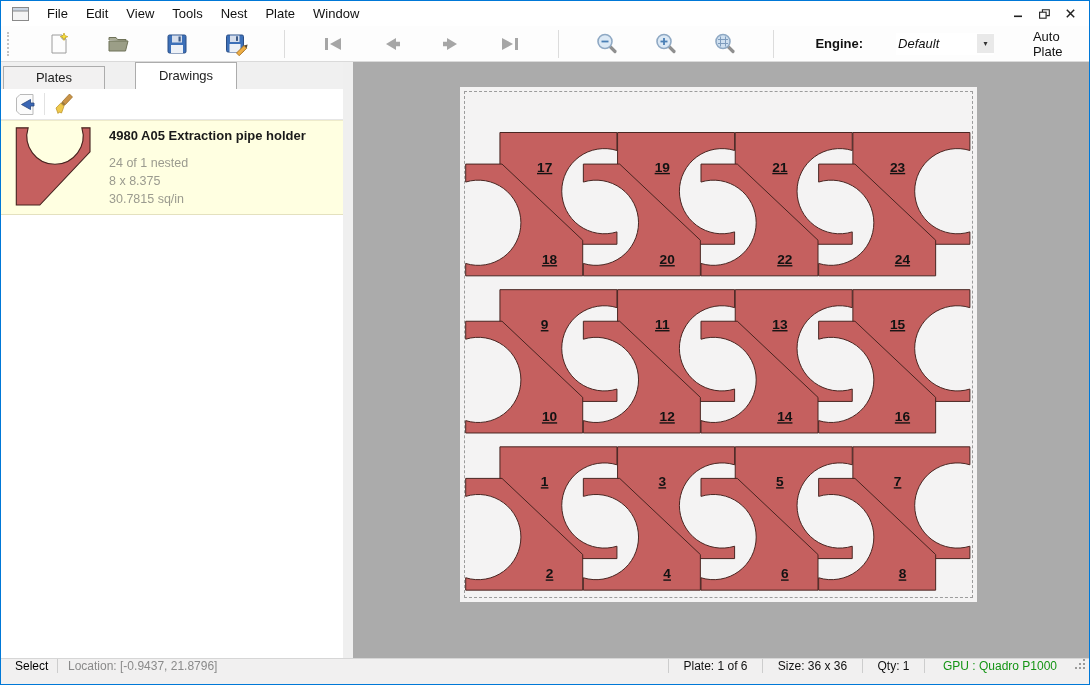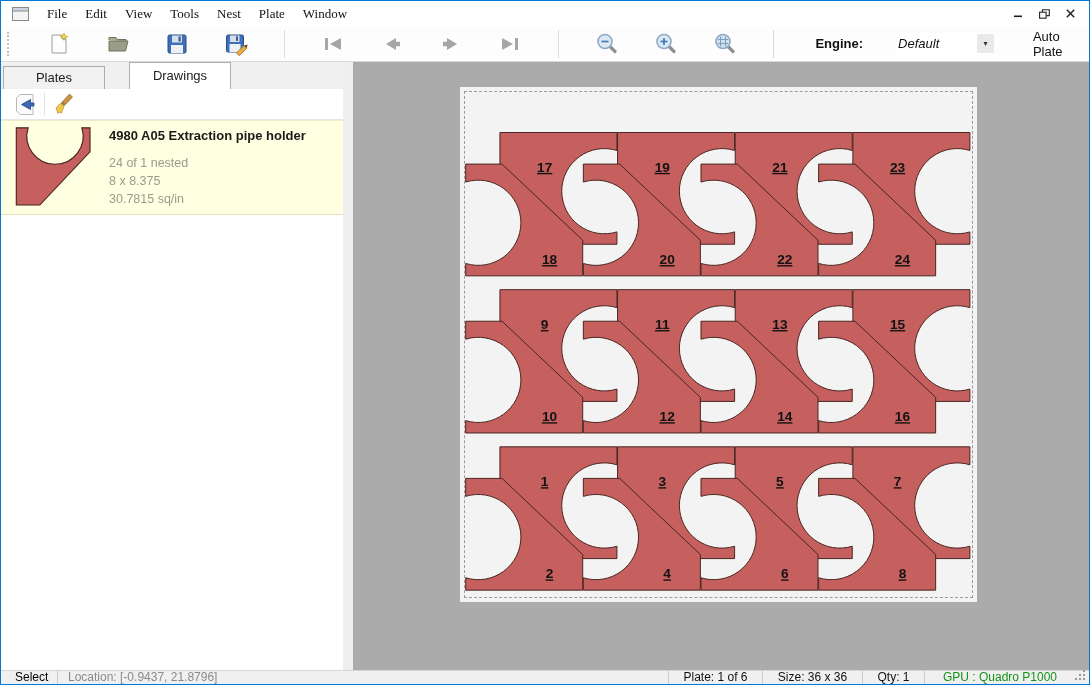--- a/index.html
+++ b/index.html
@@ -11,60 +11,60 @@
     font-family:"Liberation Sans","DejaVu Sans",sans-serif;
     font-size:13px;color:#111;background:#fff;overflow:hidden;
   }
   
   .titlebar{height:31px;background:var(--accent,#0078D7);display:flex;align-items:center;flex:none;}
   .titlebar .appicon{width:18px;height:16px;margin:0 8px 0 10px;flex:none;}
   .titlebar .title{color:#fff;font-size:13px;flex:1;white-space:nowrap;}
   .winbtn{width:46px;height:31px;display:flex;align-items:center;justify-content:center;flex:none;}
   .winbtn svg{display:block;}
   
-  .menubar{height:25px;background:#fff;display:flex;align-items:center;flex:none;font-family:Liberation Serif, serif;}
+  .menubar{height:25px;background:#fff;display:flex;align-items:center;flex:none;}
   .mdiicon{width:17px;height:14px;margin:0 9px 0 11px;flex:none;}
   .menu-item{padding:3px 9px;cursor:default;}
   .menubar .spacer{flex:1;}
   .mdibtn{width:26px;height:22px;display:flex;align-items:center;justify-content:center;}
   
   .toolbar{height:36px;background:#FDFDFD;border-bottom:1px solid #DADADA;display:flex;align-items:center;flex:none;padding-left:4px;gap:25px;}
   .tb-grip{width:5px;height:24px;border-left:2px dotted #C3C3C3;margin:0 6px 0 2px;}
   .tb-btn{width:34px;height:30px;display:flex;align-items:center;justify-content:center;flex:none;}
   .tb-sep{width:1px;height:28px;background:#DCDCDC;margin:0 6px;flex:none;}
   .engine-label{font-weight:bold;margin:0 8px 0 10px;}
   .engine-dd{width:122px;height:22px;display:flex;align-items:center;background:#fff;font-style:italic;}
   .engine-dd .val{flex:1;padding-left:2px;}
   .engine-dd .arrow{width:17px;height:19px;background:#E9E9E9;display:flex;align-items:center;justify-content:center;font-size:8px;color:#333;}
   .autonest{padding:4px 8px;margin-left:6px;}
   
   .main{flex:1;display:flex;min-height:0;}
   .left-panel{width:352px;flex:none;display:flex;flex-direction:column;background:#fff;border-right:10px solid #EFEFEF;}
-  .tabs-row{height:27px;background:#F0F0F0;display:flex;align-items:flex-end;flex:none;padding-left:2px;}
+  .tabs-row{height:27px;background:#F0F0F0;display:flex;align-items:flex-end;flex:none;padding-left:2px;gap:6px;}
   .tab{width:102px;text-align:center;border:1px solid #ACACAC;border-bottom:none;background:#F2F1F1;color:#222;height:23px;line-height:22px;position:relative;}
   .tab.active{background:#fff;height:27px;line-height:26px;z-index:2;margin-left:24px;}
   .tabs-row .tab-fill{flex:1;height:1px;}
   .panel-toolbar{height:31px;border-bottom:1px solid #E6E6E6;display:flex;align-items:center;padding-left:8px;flex:none;background:#fff;}
   .pt-btn{width:30px;height:27px;display:flex;align-items:center;justify-content:center;}
   .pt-sep{width:1px;height:22px;background:#E2E2E2;margin:0 5px;}
   .drawing-item{background:var(--item-bg,#FFFFE1);border-top:1px solid #EEEBCB;border-bottom:1px solid #E4E1BF;display:flex;padding:5px 8px 6px 12px;flex:none;cursor:default;}
   .drawing-item .thumb{width:84px;height:82px;flex:none;}
   .drawing-item .meta{margin-left:12px;padding-top:2px;}
   .drawing-item .meta .t{font-weight:bold;font-size:13px;color:#1a1a1a;margin-bottom:11px;}
   .drawing-item .meta .d{font-size:12.5px;color:#9B9B8F;line-height:18px;}
   .panel-rest{flex:1;background:#fff;}
   
   .canvas{flex:1;position:relative;background:var(--canvas,#ABABAB);overflow:hidden;}
   .plate-sheet{position:absolute;left:107px;top:25px;width:517px;height:515px;background:var(--plate,#F4F3F3);}
   .plate-margin{position:absolute;left:111px;top:29px;width:509px;height:507px;border:1px dashed #9C9C9C;}
   #nest-svg{position:absolute;left:112px;top:30px;overflow:visible;}
   #nest-svg .part{fill:var(--part-fill,#C5605F);stroke:var(--part-stroke,#46231F);stroke-width:0.07;}
   #nest-svg .num{font-family:"Liberation Sans","DejaVu Sans",sans-serif;font-size:0.98px;font-weight:bold;fill:#121212;text-anchor:middle;text-decoration:underline;}
   
-  .statusbar{height:14px;background:#F1F0F0;border-top:1px solid #D6D6D6;display:flex;align-items:flex-end;flex:none;font-size:12px;}
+  .statusbar{height:26px;background:#F1F0F0;border-top:1px solid #D6D6D6;display:flex;align-items:flex-start;flex:none;font-size:12px;}
   .sb-sec{display:flex;align-items:center;padding:0 10px;border-right:1px solid #CDCDCD;white-space:nowrap;}
   .sb-mode{width:57px;padding-left:14px;color:#000;}
   .sb-loc{flex:1;color:#8A8A8A;}
   .sb-plate{width:94px;justify-content:center;}
   .sb-size{width:100px;justify-content:center;}
   .sb-qty{width:62px;justify-content:center;}
   .sb-gpu{width:150px;border-right:none;justify-content:center;color:var(--gpu,#149414);}
   .sb-grip{width:14px;display:flex;align-items:flex-end;justify-content:flex-end;padding:0 3px 3px 0;border:none;}
 </style>
 </head>

